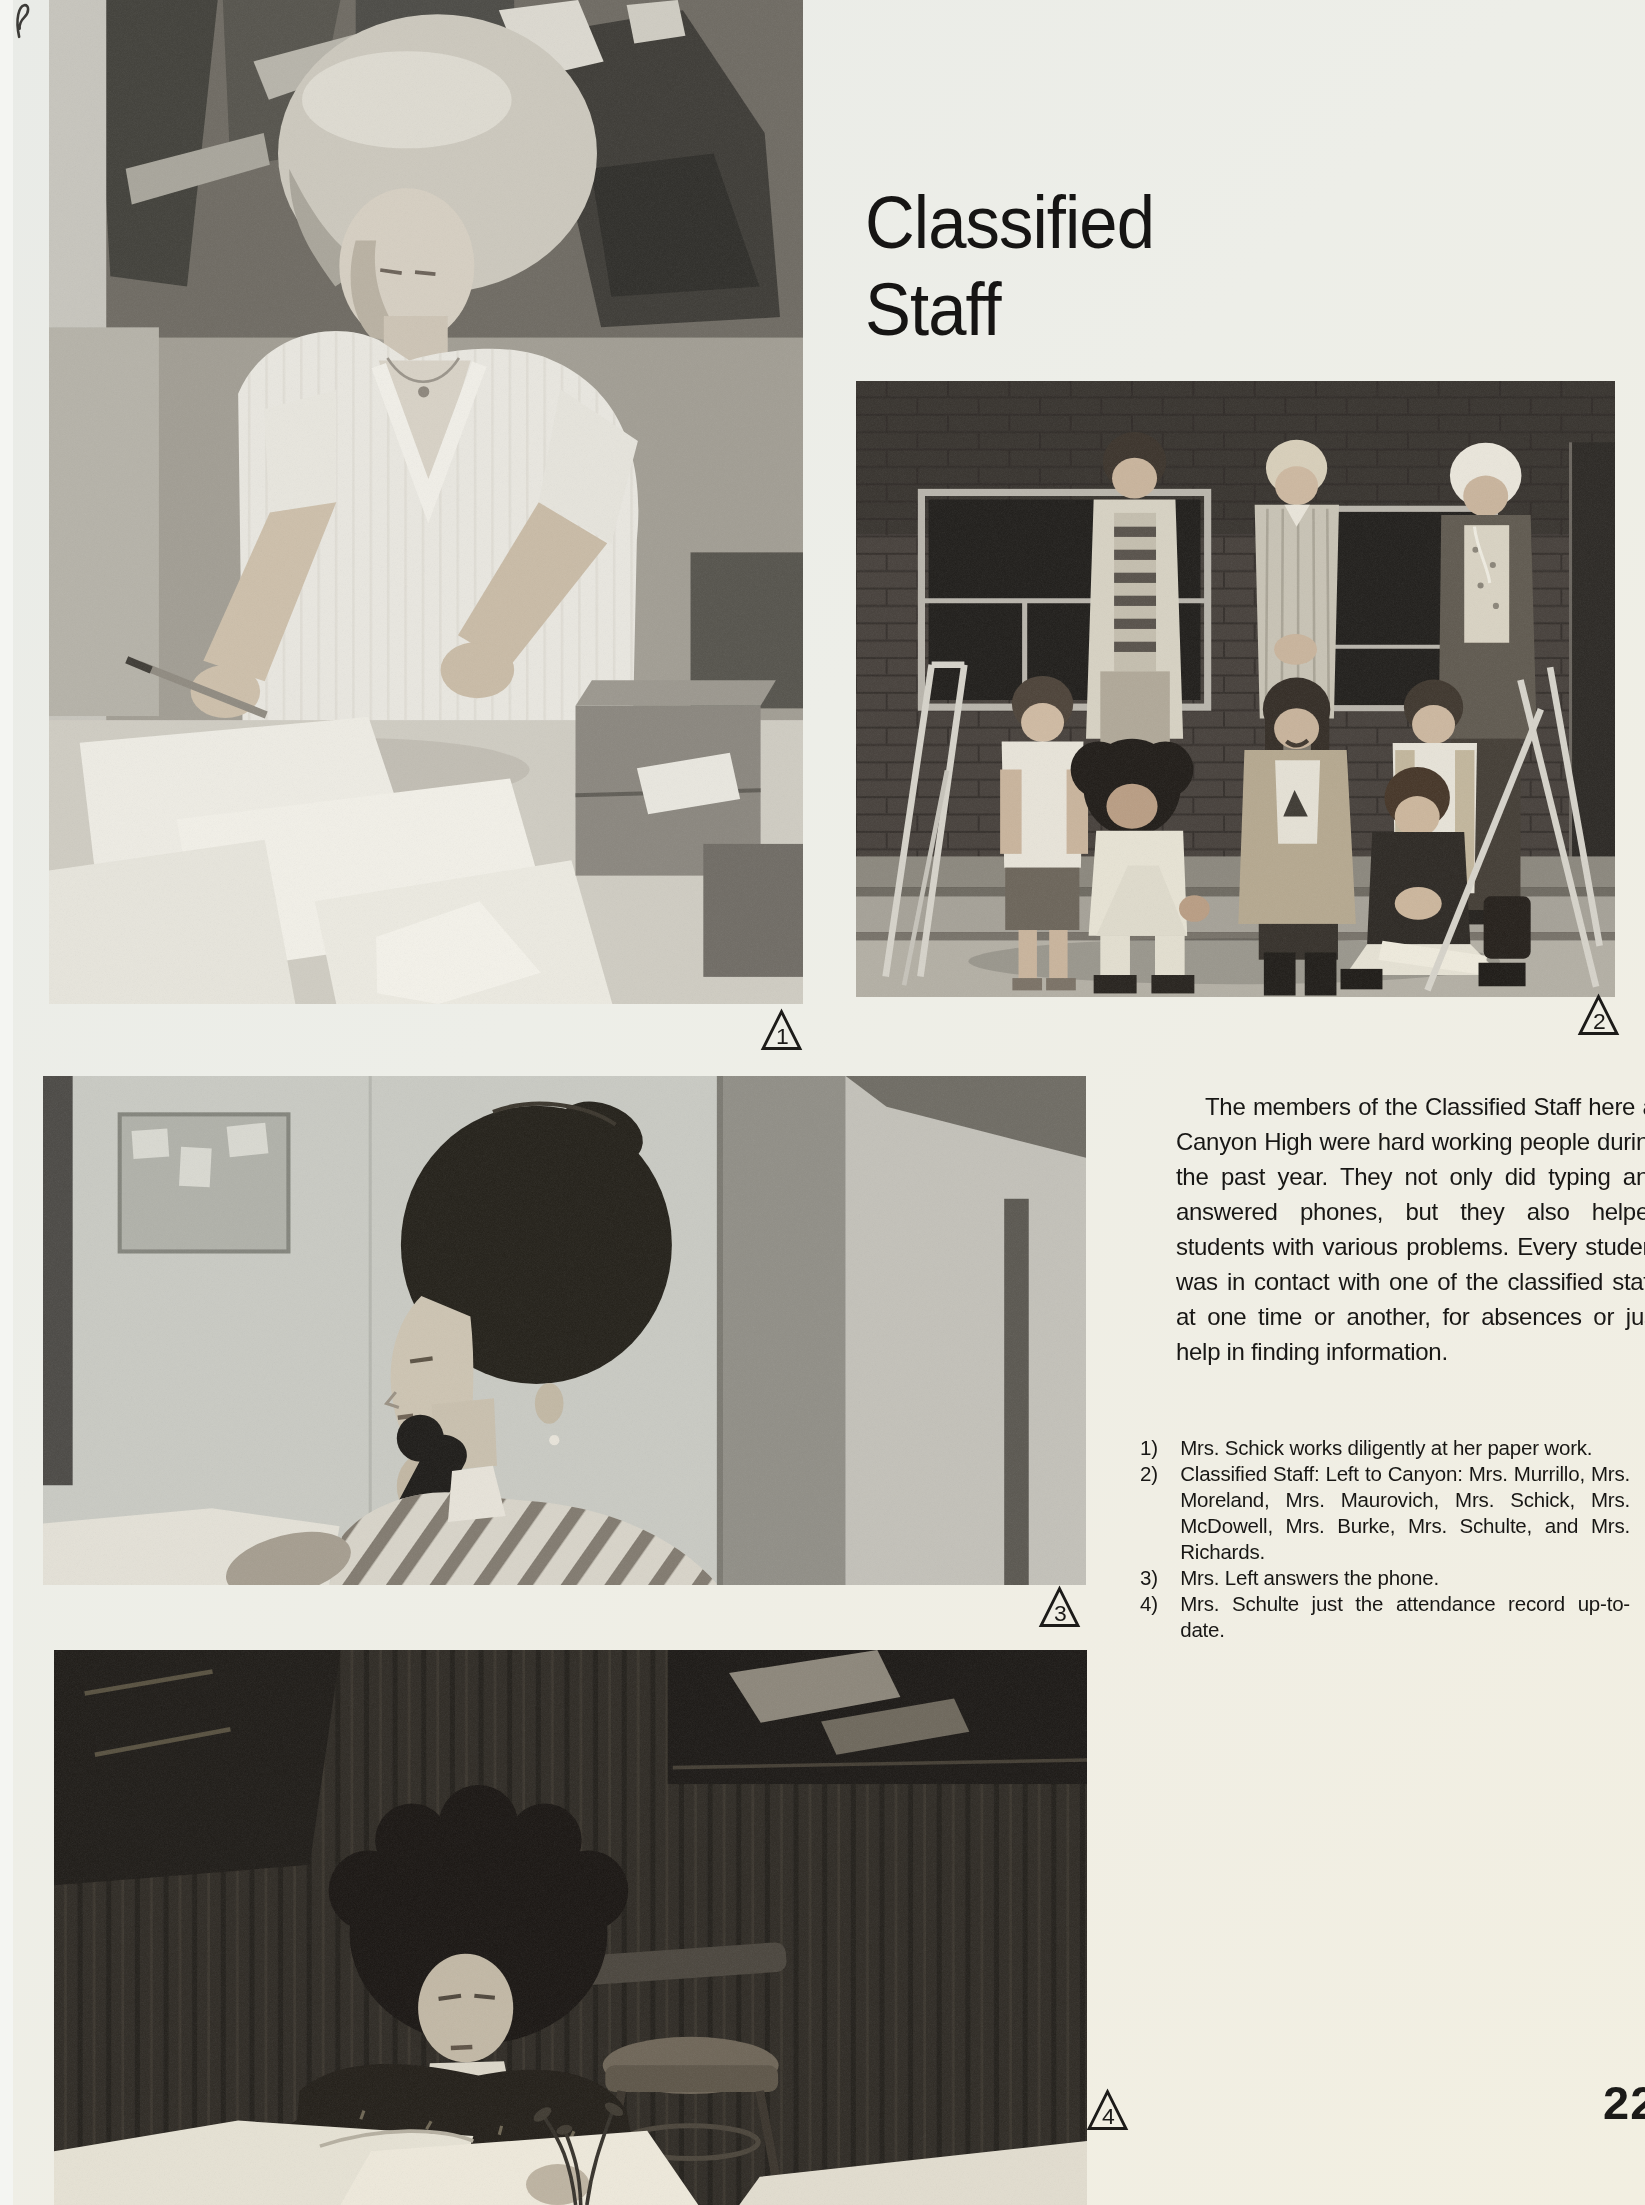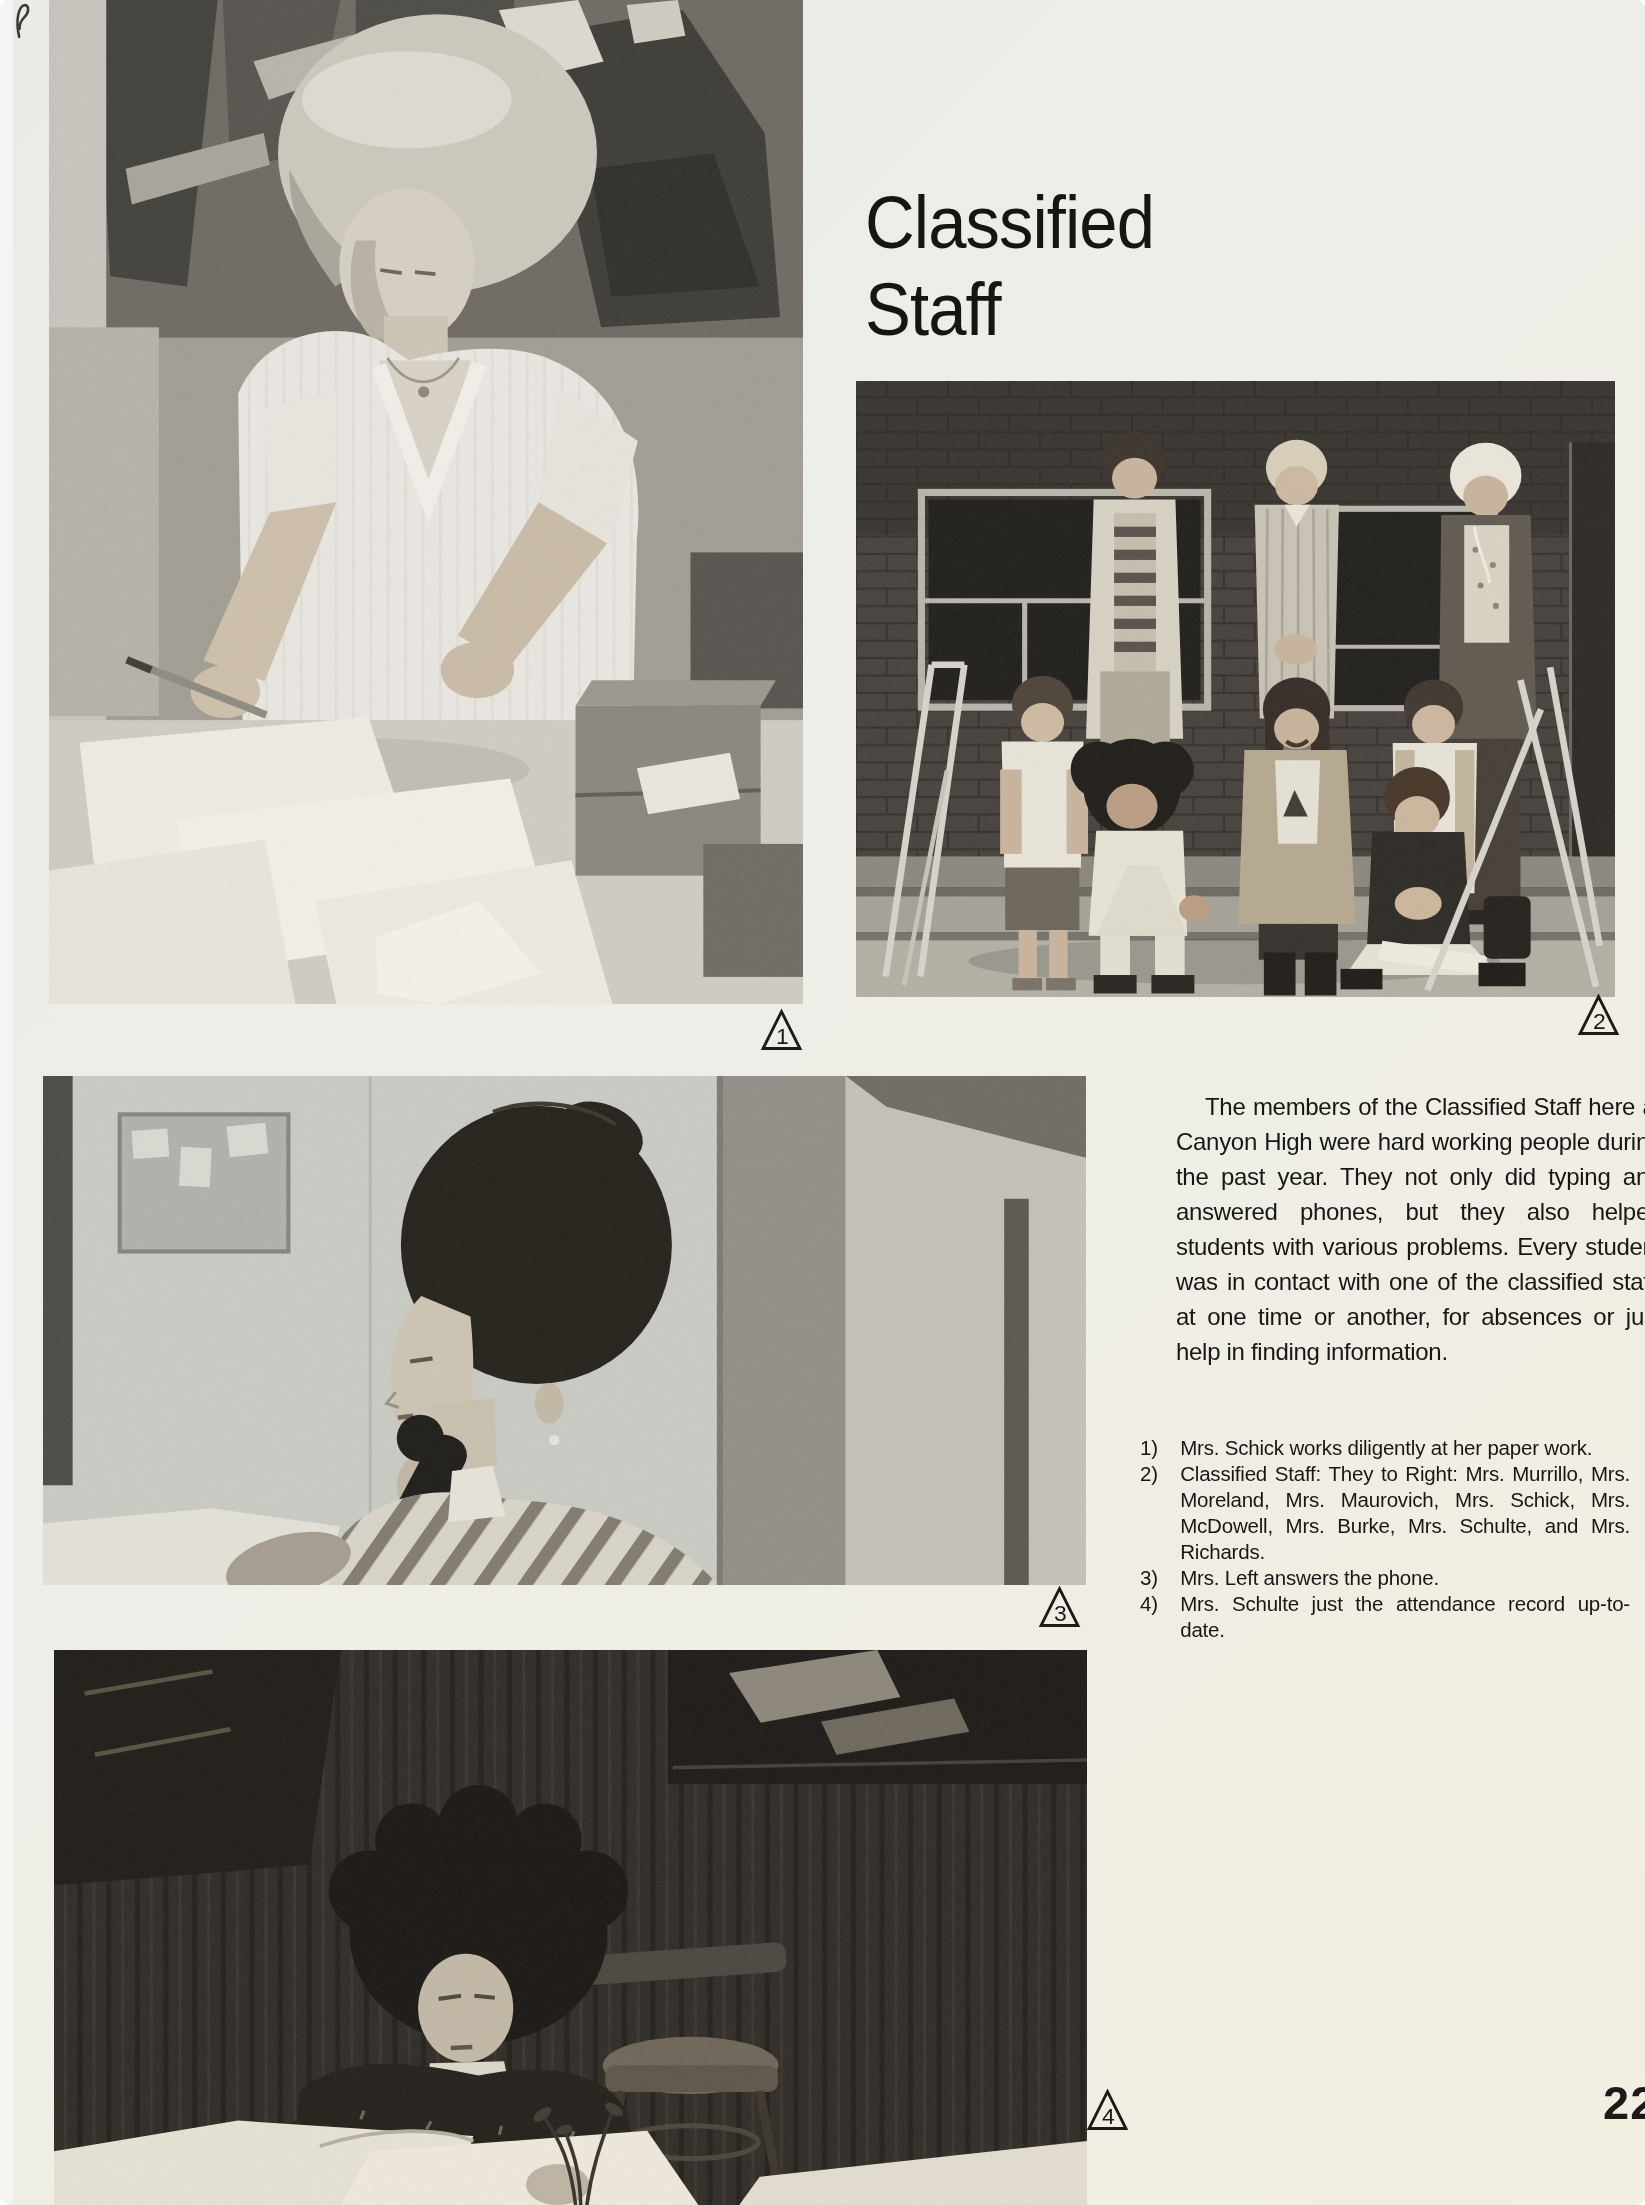--- a/index.html
+++ b/index.html
@@ -1,19 +1,19 @@
 <!DOCTYPE html>
 <html style="font-size:8.2px"><head>
 <meta charset="utf-8">
 <style>
   html,body{margin:0;padding:0;}
   body{width:1646px;height:2205px;overflow:hidden;
        font-family:"Liberation Sans",sans-serif;color:#1a1917;}
   .page{position:relative;width:1646px;height:2205px;overflow:hidden;
-        background:linear-gradient(135deg,#e9ebe7 0%,#edeee8 40%,#f0eee4 70%,#f2efe1 100%);border-radius:11px;}
+        background:linear-gradient(135deg,#e9ebe7 0%,#edeee8 40%,#f0eee4 70%,#f2efe1 100%);}
   .left-strip{position:absolute;left:0;top:0;width:13.3px;height:100%;background:#f4f5f2;}
   .photo{position:absolute;display:block;}
   .photo svg{display:block;width:100%;height:100%;}
   .title{position:absolute;left:865px;top:179px;font-size:74px;line-height:87px;
          letter-spacing:-1px;color:#161514;transform:scaleX(.93);transform-origin:left top;
          font-weight:400;white-space:nowrap;}
   .body-text{position:absolute;left:1176px;top:1065px;width:486px;
              font-size:24px;line-height:35px;letter-spacing:-0.3px;
              text-align:justify;text-indent:29px;color:#181715;}
   .captions{position:absolute;left:1140px;top:1435px;width:490px;
@@ -395,21 +395,21 @@
 
   <p class="body-text">The members of the Classified Staff here at Canyon High were hard working people during the past year. They not only did typing and answered phones, but they also helped students with various problems. Every student was in contact with one of the classified staff, at one time or another, for absences or just help in finding information.</p>
 
   <div class="captions">
     <div class="cap-item">
       <span>1)</span>
       <span class="cap-text">Mrs. Schick works diligently at her paper work.</span>
     </div>
     <div class="cap-item">
       <span>2)</span>
-      <span class="cap-text">Classified Staff: They to Right: Mrs. Murrillo, Mrs. Moreland, Mrs. Maurovich, Mrs. Schick, Mrs. McDowell, Mrs. Burke, Mrs. Schulte, and Mrs. Richards.</span>
+      <span class="cap-text">Classified Staff: Left to Canyon: Mrs. Murrillo, Mrs. Moreland, Mrs. Maurovich, Mrs. Schick, Mrs. McDowell, Mrs. Burke, Mrs. Schulte, and Mrs. Richards.</span>
     </div>
     <div class="cap-item">
       <span>3)</span>
       <span class="cap-text">Mrs. Left answers the phone.</span>
     </div>
     <div class="cap-item">
       <span>4)</span>
       <span class="cap-text">Mrs. Schulte just the attendance record up-to-date.</span>
     </div>
   </div>

